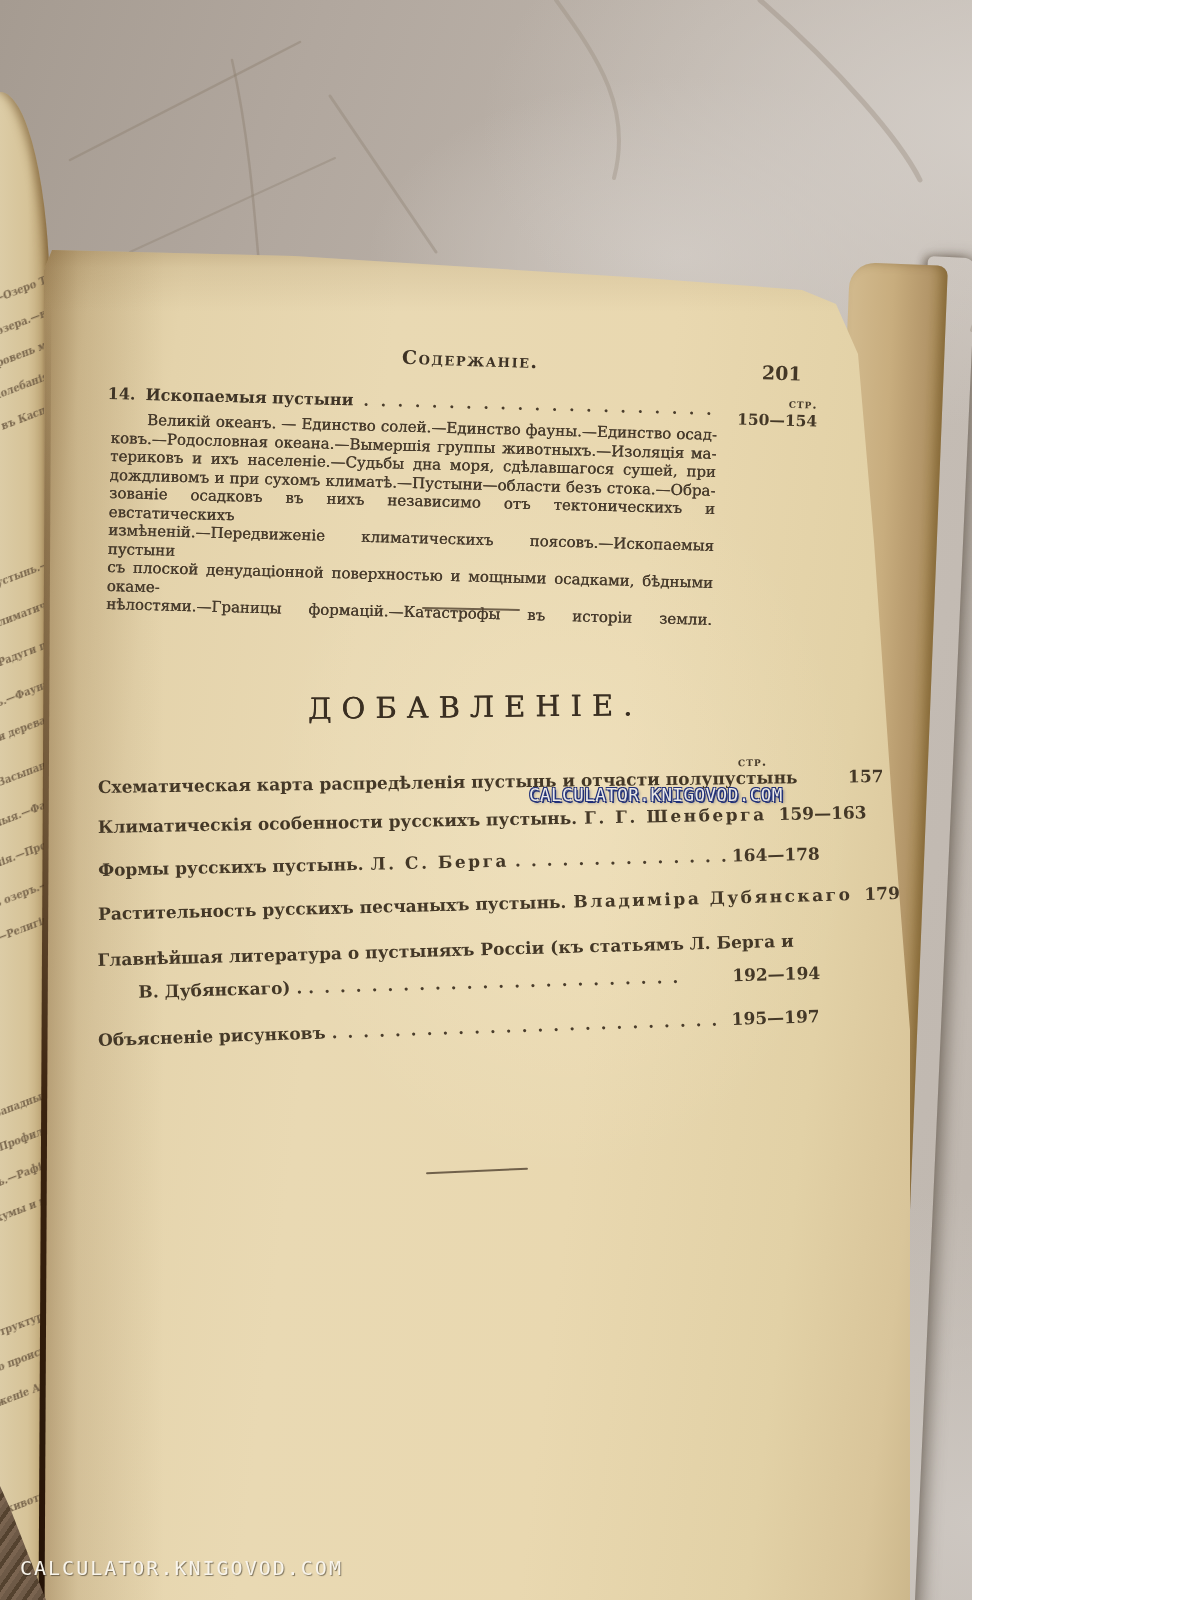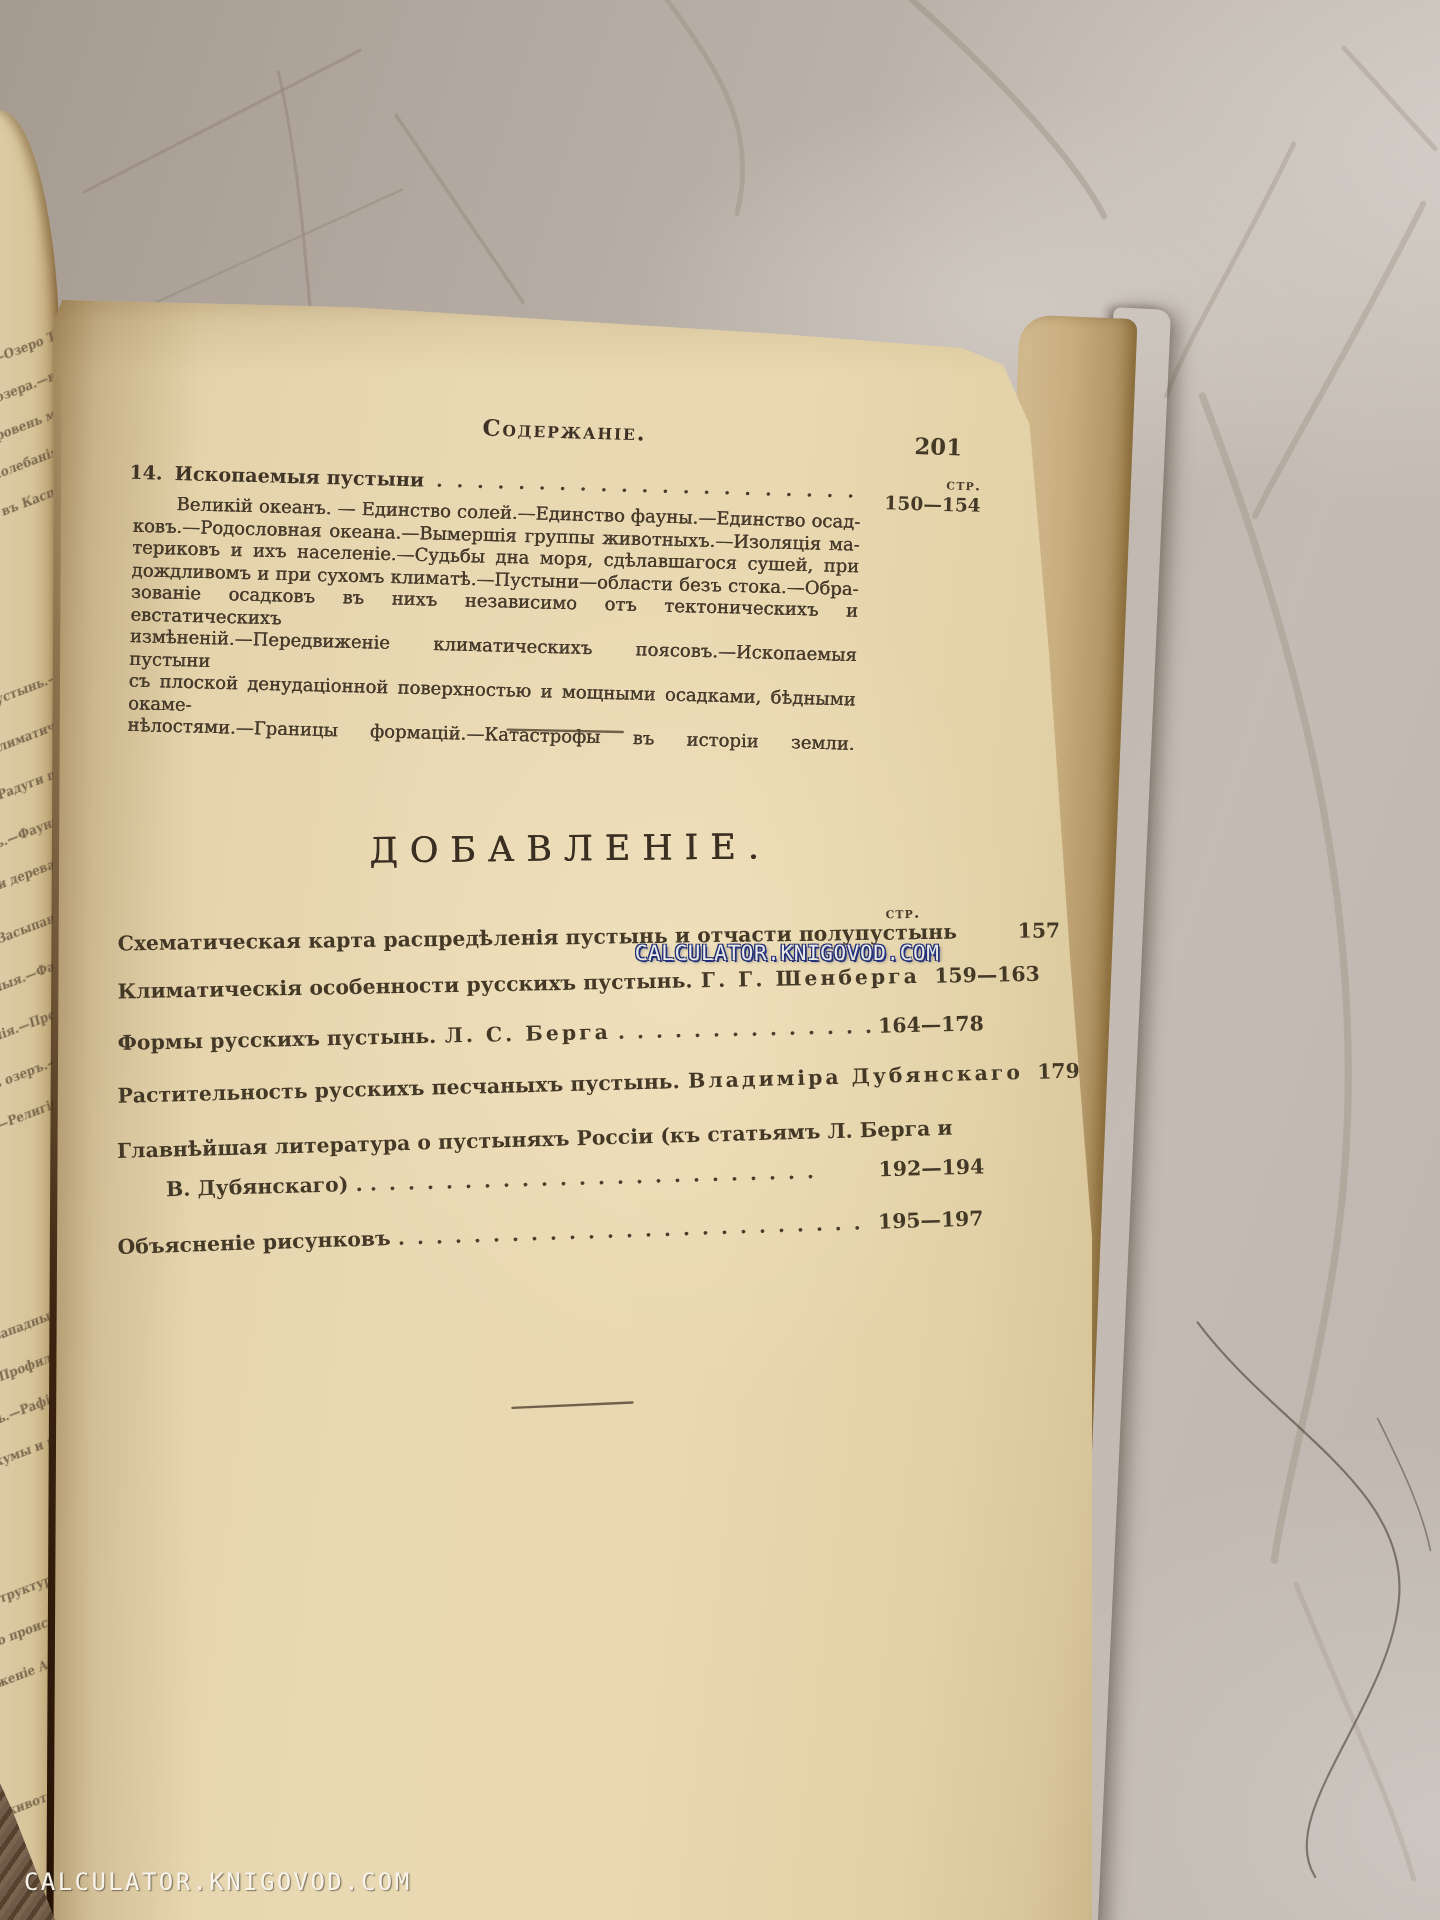--- a/index.html
+++ b/index.html
@@ -1,16 +1,16 @@
 <!DOCTYPE html>
 <html><head>
 <meta charset="utf-8">
 <style>
   html,body{margin:0;padding:0;width:1200px;height:1600px;overflow:hidden;}
-  .scene{position:relative;width:1200px;height:1600px;overflow:hidden;
+  .scene{position:relative;width:972px;height:1600px;overflow:hidden;
     background:
       radial-gradient(900px 500px at 105% 8%, #d4cec8 0%, rgba(212,206,200,0) 60%),
       radial-gradient(700px 600px at 100% 95%, #cdc7c1 0%, rgba(205,199,193,0) 55%),
       radial-gradient(520px 300px at 70% 16%, #cfc8c1 0%, rgba(207,200,193,0) 60%),
       linear-gradient(108deg, #a59b91 0%, #b1a79e 22%, #bcb3aa 48%, #c4bcb4 72%, #beb6ae 100%);
     font-family:"DejaVu Serif", serif;}
   .scene::after{content:"";position:absolute;inset:0;pointer-events:none;
     background:radial-gradient(140% 120% at 50% 45%, rgba(0,0,0,0) 70%, rgba(30,25,20,.16) 100%);z-index:8;}
   svg.bg{position:absolute;inset:0;z-index:0;}
 

